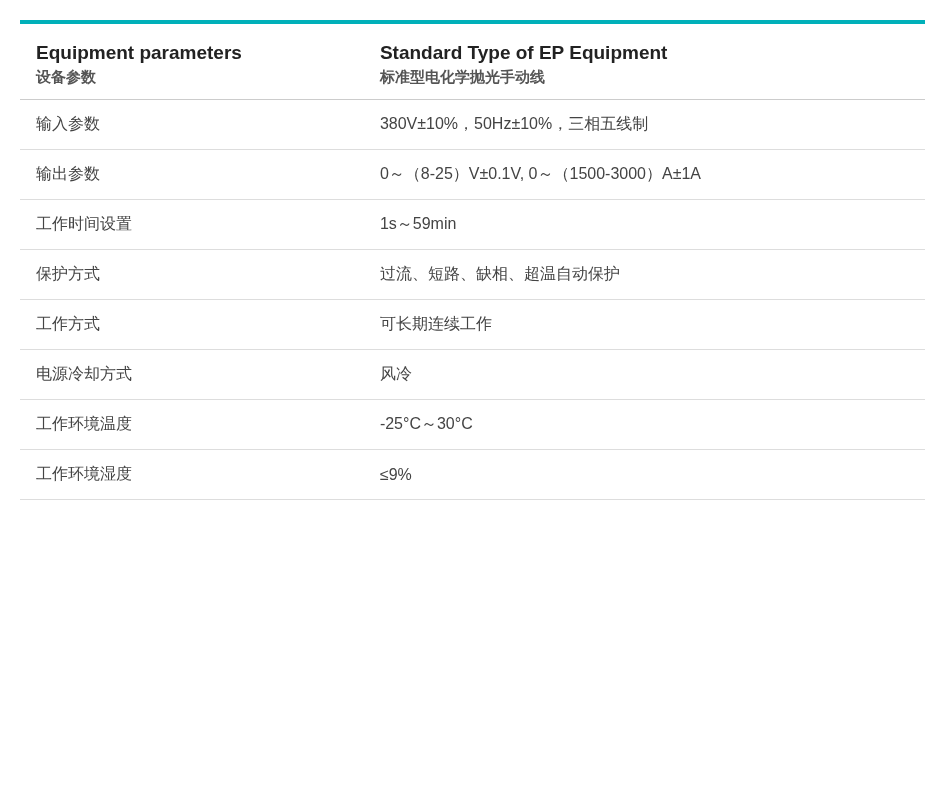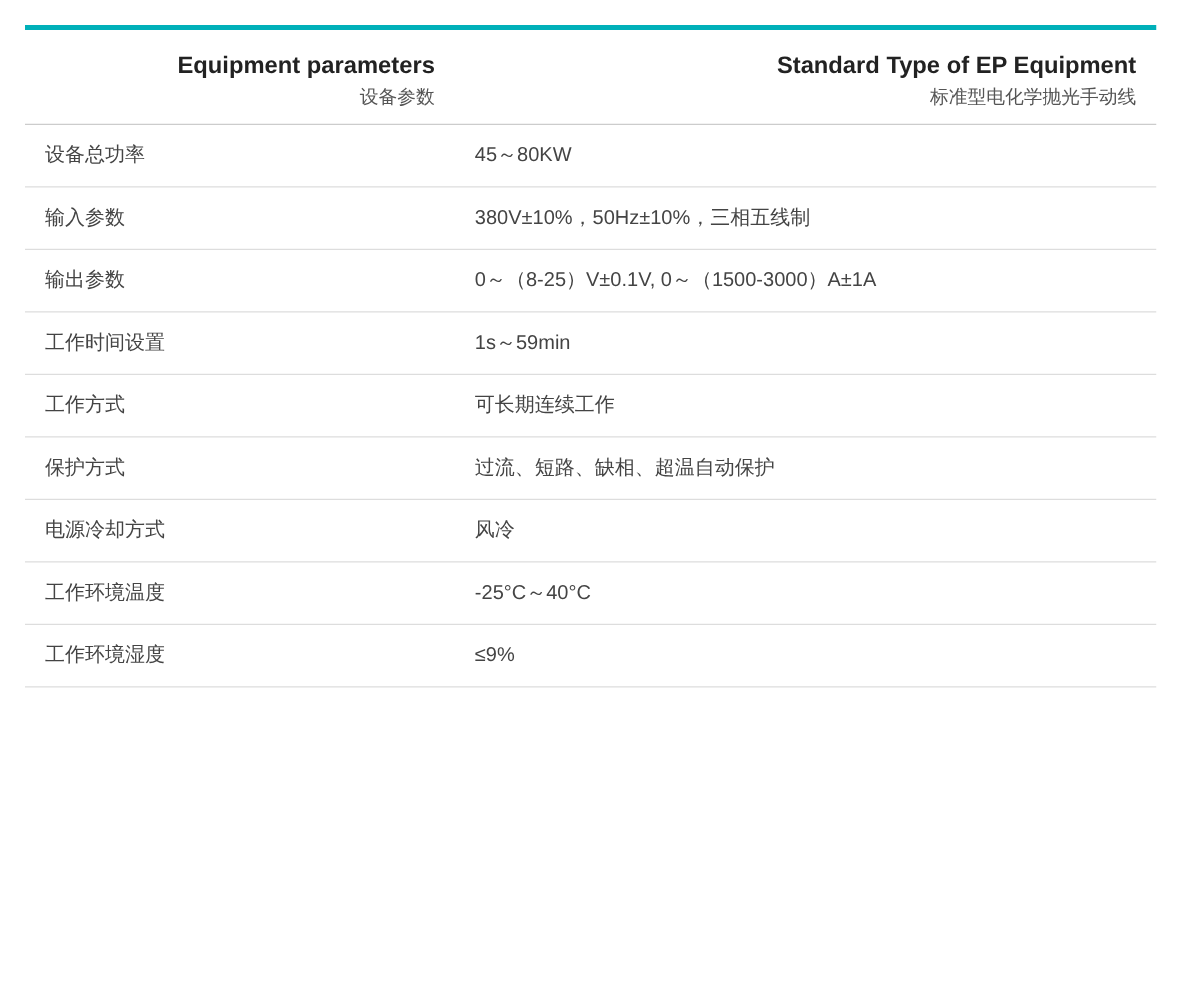--- a/index.html
+++ b/index.html
@@ -28,21 +28,21 @@
       margin-bottom: 0;
     }
 
     table {
       width: 100%;
       border-collapse: collapse;
     }
 
     thead tr th {
       padding: 18px 16px 12px 16px;
-      text-align: right;
+      text-align: left;
       vertical-align: top;
       border-bottom: 1.5px solid #cccccc;
       font-weight: normal;
     }
 
     thead tr th.col-param {
       width: 38%;
     }
 
     thead tr th.col-value {
@@ -54,20 +54,21 @@
       font-weight: 600;
       color: #222222;
       display: block;
       margin-bottom: 4px;
     }
 
     .header-cn {
       font-size: 15px;
       color: #555555;
       display: block;
+      font-weight: bold;
     }
 
     tbody tr td {
       padding: 14px 16px;
       vertical-align: middle;
       border-bottom: 1px solid #dddddd;
       font-size: 16px;
       color: #444444;
     }
 
@@ -107,51 +108,47 @@
           <span class="header-en">Equipment parameters</span>
           <span class="header-cn">设备参数</span>
         </th>
         <th class="col-value">
           <span class="header-en">Standard Type of EP Equipment</span>
           <span class="header-cn">标准型电化学抛光手动线</span>
         </th>
       </tr>
     </thead>
     <tbody id="table-body">
-    <tr>
-          <td class="param-label">设备总功率</td>
-          <td class="param-value">45～80KW</td>
-        </tr>
         <tr>
           <td class="param-label">输入参数</td>
           <td class="param-value">380V±10%，50Hz±10%，三相五线制</td>
         </tr>
         <tr>
           <td class="param-label">输出参数</td>
           <td class="param-value">0～（8-25）V±0.1V, 0～（1500-3000）A±1A</td>
         </tr>
         <tr>
           <td class="param-label">工作时间设置</td>
           <td class="param-value">1s～59min</td>
         </tr>
         <tr>
+          <td class="param-label">保护方式</td>
+          <td class="param-value">过流、短路、缺相、超温自动保护</td>
+        </tr>
+        <tr>
           <td class="param-label">工作方式</td>
           <td class="param-value">可长期连续工作</td>
-        </tr>
-        <tr>
-          <td class="param-label">保护方式</td>
-          <td class="param-value">过流、短路、缺相、超温自动保护</td>
         </tr>
         <tr>
           <td class="param-label">电源冷却方式</td>
           <td class="param-value">风冷</td>
         </tr>
         <tr>
           <td class="param-label">工作环境温度</td>
-          <td class="param-value">-25°C～40°C</td>
+          <td class="param-value">-25°C～30°C</td>
         </tr>
         <tr>
           <td class="param-label">工作环境湿度</td>
           <td class="param-value">≤9%</td>
         </tr>
       </tbody>
   </table>
 </div>
 
 </body></html>

